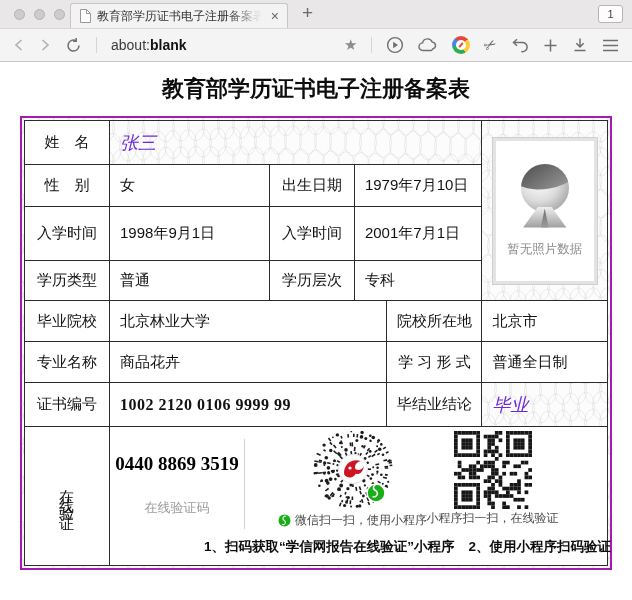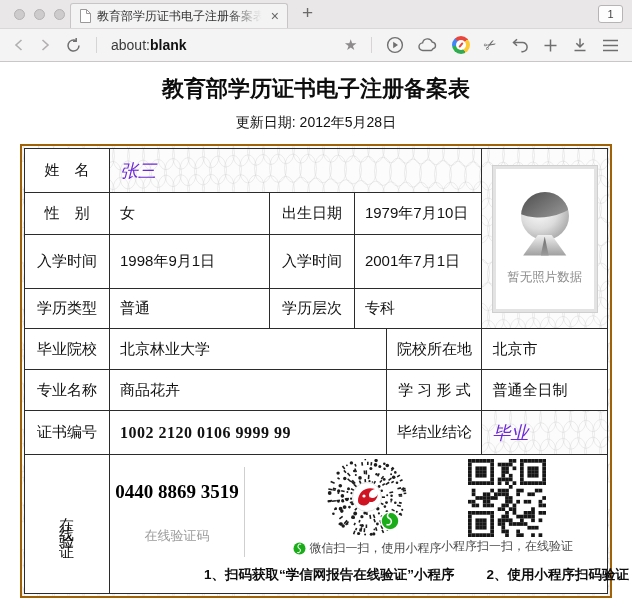--- a/index.html
+++ b/index.html
@@ -35,21 +35,21 @@
   .logo::after { content:""; position:absolute; left:4px; top:4px; width:10px; height:10px;
     border-radius:50%; background:#fff; }
   .logo-needle { position:absolute; left:8px; top:6px; width:2px; height:6px; background:#e8453c;
     transform:rotate(40deg); z-index:1; border-radius:1px; }
 
   
   .page { background:#fff; }
   h1 { margin:13px 0 0; font-size:22px; line-height:28px; text-align:center; color:#0d0d0d; font-weight:bold; }
   .update { margin-top:11px; font-size:14px; line-height:17px; text-align:center; color:#111; }
 
-  .table-outer { width:592px; margin:13px auto 0; border:2px solid #a16207; position:relative; background:#fcfcfc; }
+  .table-outer { width:592px; margin:13px auto 0; border:2px solid #a21caf; position:relative; background:#fcfcfc; }
   .guilloche { position:absolute; left:0; top:0; width:100%; height:100%; }
   table { position:relative; border-collapse:collapse; margin:2px; width:584px; table-layout:fixed; }
   td { border:1px solid #2b2b2b; font-size:15px; color:#111; padding:0; vertical-align:middle; }
   td.w { background:#fff; }
   td.pat { background:transparent; }
   td.lab { text-align:center; }
   td.val { padding-left:10px; }
   tr.r1 { height:44px; } tr.r2 { height:42px; } tr.r3 { height:54px; } tr.r4 { height:40px; }
   tr.r5 { height:41px; } tr.r6 { height:41px; } tr.r7 { height:44px; } tr.r8 { height:138px; }
 
@@ -77,24 +77,24 @@
   
   .vertical { writing-mode:vertical-lr; text-orientation:upright; letter-spacing:9px;
     margin:0 auto; line-height:1; font-size:15px; }
   .verify-cell { position:relative; height:138px; background:#fff; }
   .code-block { position:absolute; left:0; top:12px; width:134px; height:92px;
     display:flex; flex-direction:column; align-items:center; justify-content:center; }
   .verify-code { font-family:"Liberation Serif", serif; font-weight:bold; font-size:19px; white-space:nowrap; color:#000; }
   .code-caption { font-size:13px; color:#9b9b9b; margin-top:24px; }
   .vdivider { position:absolute; left:134px; top:12px; width:1px; height:90px; background:#cfcfcf; }
   .qr-area { position:absolute; left:134px; right:0; top:4px; height:100px;
-    display:flex; justify-content:flex-end; padding:0 30px 0 24px; }
+    display:flex; justify-content:center; padding:0 30px 0 24px; }
   .qr-col { display:flex; flex-direction:column; align-items:center; width:140px; }
   .qr-caption { font-size:12px; color:#4a4a4a; margin-top:1px; display:flex; align-items:center; gap:4px; white-space:nowrap; }
-  .instructions { position:absolute; left:94px; bottom:9px; display:flex; gap:32px;
+  .instructions { position:absolute; left:94px; bottom:9px; display:flex; gap:14px;
     font-size:13.5px; font-weight:bold; color:#0d0d0d; white-space:nowrap; }
 </style>
 </head>
 <body>
 
 <div class="chrome">
   <div class="tab-bar">
     <div class="lights">
       <span class="light"></span>
       <span class="light"></span>
@@ -169,21 +169,20 @@
     <span class="tb-ic" style="margin-right:0">
       <svg width="17" height="13" viewBox="0 0 17 13">
           <path d="M1 1.5 h15 M1 6.5 h15 M1 11.5 h15" stroke="#6f6f6f" stroke-width="1.6"></path>
         </svg>
     </span>
   </div>
 </div>
 
 <div class="page">
   <h1>教育部学历证书电子注册备案表</h1>
-  <div class="update">更新日期: 2012年5月28日</div>
 
   <div class="table-outer">
     <svg class="guilloche" id="guilloche" viewBox="0 0 588 446" preserveAspectRatio="none">
         <ellipse cx="-6" cy="5.657562528021263" rx="8.5" ry="14" fill="none" stroke="#c9c9c9" stroke-width="0.6" opacity="0.55"></ellipse>
         <ellipse cx="9" cy="6.512869975323069" rx="8.5" ry="14" fill="none" stroke="#c9c9c9" stroke-width="0.6" opacity="0.55"></ellipse>
         <ellipse cx="24" cy="7.344717248255394" rx="8.5" ry="14" fill="none" stroke="#c9c9c9" stroke-width="0.6" opacity="0.55"></ellipse>
         <ellipse cx="39" cy="8.115053216881302" rx="8.5" ry="14" fill="none" stroke="#c9c9c9" stroke-width="0.6" opacity="0.55"></ellipse>
         <ellipse cx="54" cy="8.788640458429725" rx="8.5" ry="14" fill="none" stroke="#c9c9c9" stroke-width="0.6" opacity="0.55"></ellipse>
         <ellipse cx="69" cy="9.3346671201892" rx="8.5" ry="14" fill="none" stroke="#c9c9c9" stroke-width="0.6" opacity="0.55"></ellipse>
         <ellipse cx="84" cy="9.728156343868905" rx="8.5" ry="14" fill="none" stroke="#c9c9c9" stroke-width="0.6" opacity="0.55"></ellipse>

